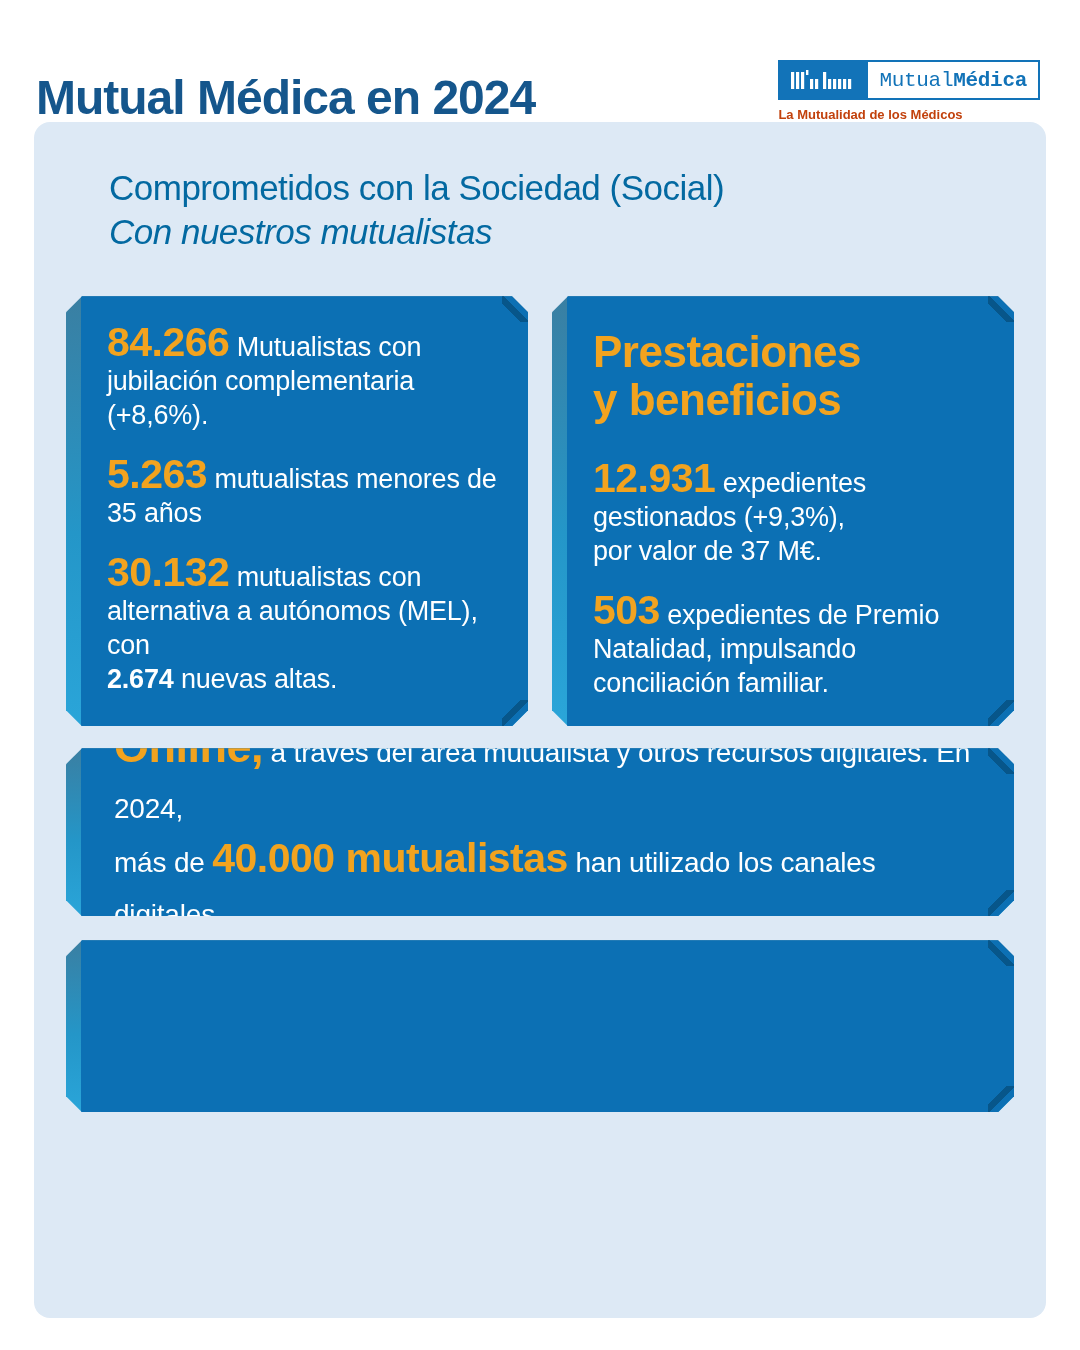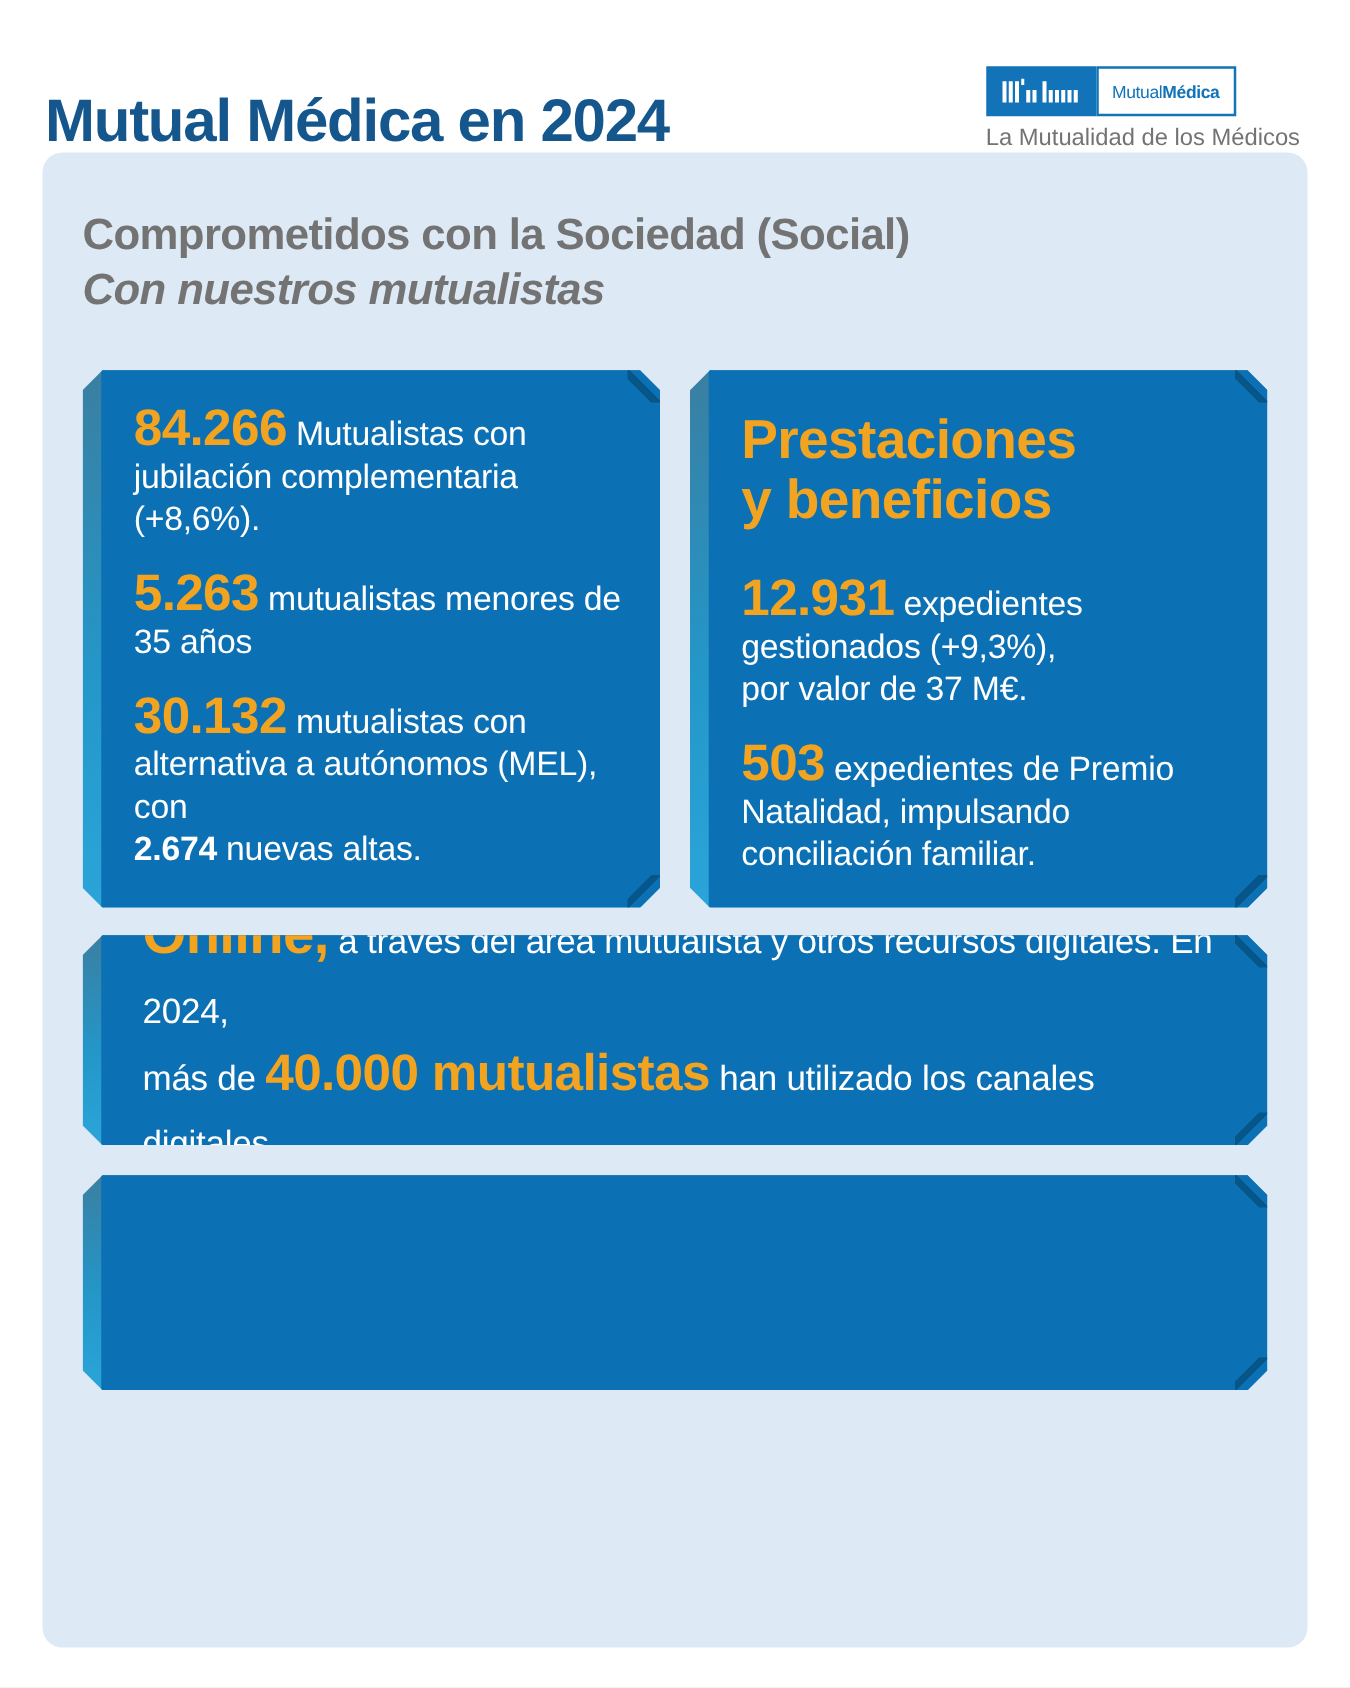--- a/index.html
+++ b/index.html
@@ -17,29 +17,29 @@
     margin:10px 0 0;font-size:48px;font-weight:bold;color:#15568c;
     letter-spacing:-1px;line-height:1;
   }
   .logo{display:flex;flex-direction:column;align-items:flex-start;}
   .logo-row{display:flex;align-items:stretch;}
   .logo-mark{width:88px;height:40px;background:#1273b8;display:block;}
   .logo-box{
     height:36px;border:2px solid #1273b8;background:#ffffff;
     display:flex;align-items:center;padding:0 11px;
   }
-  .logo-box span{font-size:14px;color:#1273b8;letter-spacing:-0.3px;}
+  .logo-box span{font-size:21px;color:#1273b8;letter-spacing:-0.3px;font-family:Liberation Mono, monospace;}
   .logo-box .w2{font-weight:bold;}
-  .logo-tagline{margin-top:7px;font-size:19px;font-weight:normal;color:#737373;}
+  .logo-tagline{margin-top:7px;font-size:13px;font-weight:bold;color:#c2410c;}
   
   .container{
     box-sizing:border-box;margin:0 34px;height:1196px;background:#dde9f5;
     border-radius:16px;padding:44px 32px 0 32px;
   }
-  .section-heading{color:#737373;font-size:35px;font-weight:bold;line-height:1.26;letter-spacing:-0.5px;}
+  .section-heading{color:#0369a1;font-size:35px;font-weight:normal;line-height:1.26;letter-spacing:-0.5px;margin-left:43px;}
   .section-heading .italic{font-style:italic;}
   
   .panel{
     position:relative;
     background:linear-gradient(180deg,#3a7fa2 0%,#2496c8 55%,#2aa5d9 100%);
     clip-path:polygon(16px 0,calc(100% - 16px) 0,100% 16px,100% calc(100% - 16px),calc(100% - 16px) 100%,16px 100%,0 calc(100% - 16px),0 16px);
   }
   .panel-face{position:absolute;top:0;bottom:0;left:15px;right:0;background:#0c70b4;}
   .corner{position:absolute;width:26px;height:26px;right:0;}
   .corner.tr{top:0;background:linear-gradient(225deg,rgba(0,0,0,0) calc(50% - 1px),#07568a calc(50% - 1px),#07568a calc(50% + 5px),rgba(0,0,0,0) calc(50% + 5px));}

